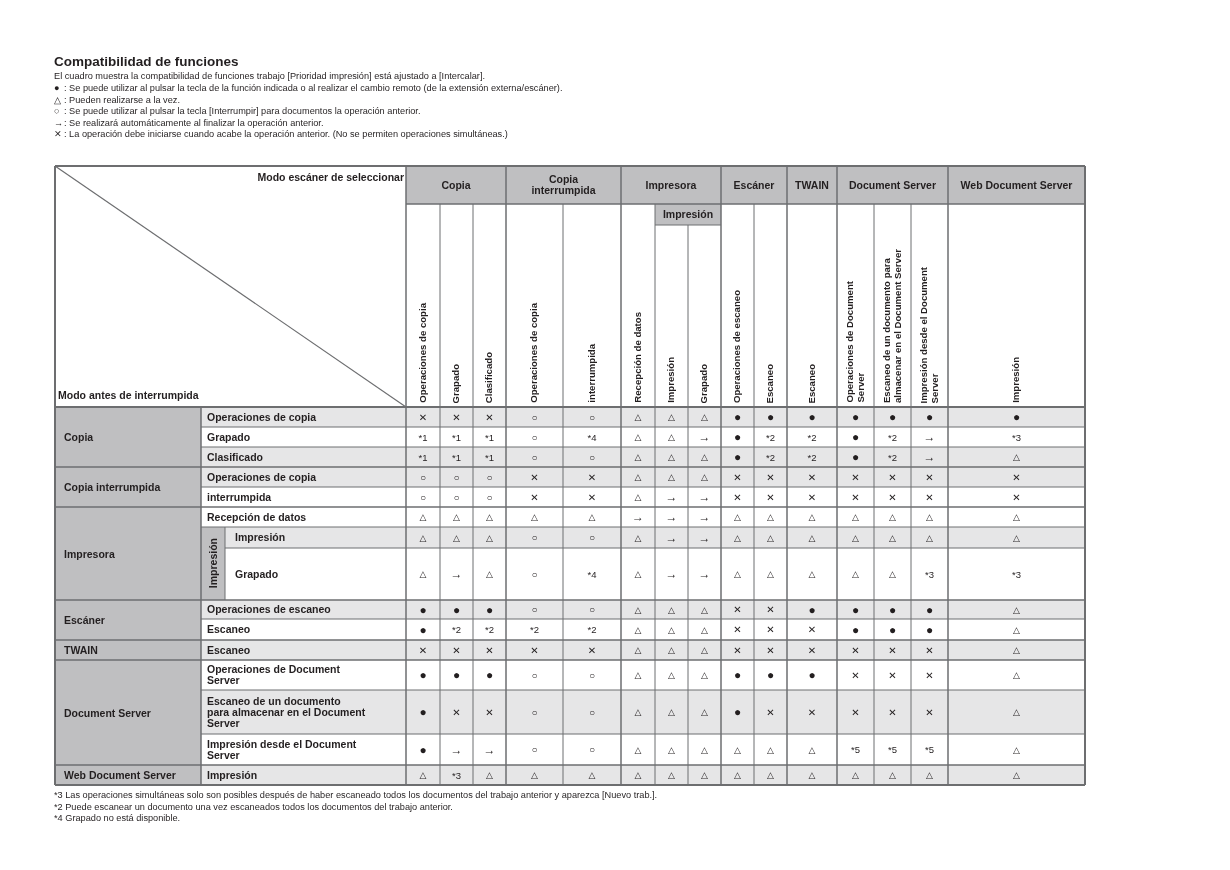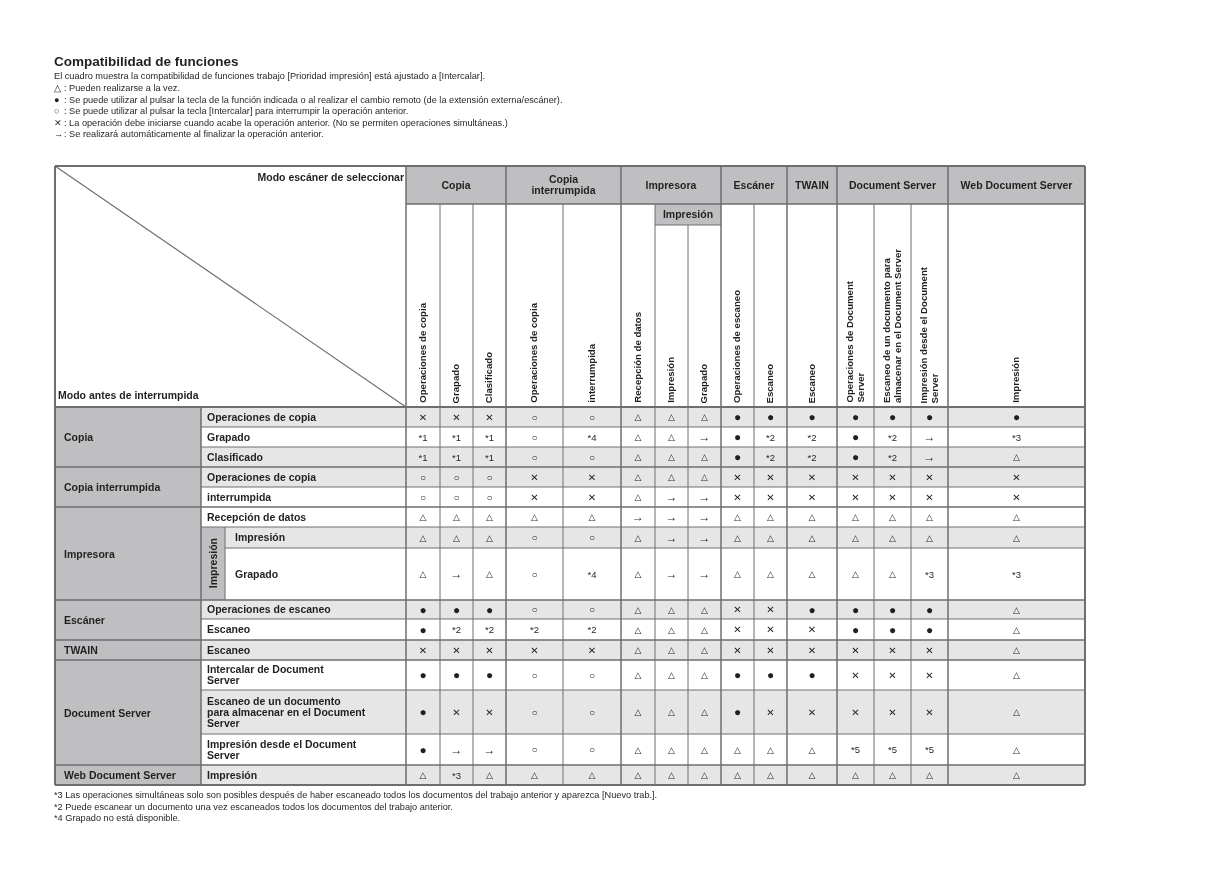--- a/index.html
+++ b/index.html
@@ -23,25 +23,25 @@
   .plain { background:#ffffff; }
   .val { font-size:10px; }
   svg.lines { position:absolute; left:0; top:0; pointer-events:none; }
 </style>
 </head>
 <body>
 
 <div class="title">Compatibilidad de funciones</div>
 <div class="intro">El cuadro muestra la compatibilidad de funciones trabajo [Prioridad impresión] está ajustado a [Intercalar].</div>
 <div class="legend">
+  <div><span class="sym">●</span><span>: Se puede utilizar al pulsar la tecla de la función indicada o al realizar el cambio remoto (de la extensión externa/escáner).</span></div>
   <div><span class="sym">△</span><span>: Pueden realizarse a la vez.</span></div>
-  <div><span class="sym">●</span><span>: Se puede utilizar al pulsar la tecla de la función indicada o al realizar el cambio remoto (de la extensión externa/escáner).</span></div>
-  <div><span class="sym">○</span><span>: Se puede utilizar al pulsar la tecla [Intercalar] para interrumpir la operación anterior.</span></div>
+  <div><span class="sym">○</span><span>: Se puede utilizar al pulsar la tecla [Interrumpir] para documentos la operación anterior.</span></div>
+  <div><span class="sym">→</span><span>: Se realizará automáticamente al finalizar la operación anterior.</span></div>
   <div><span class="sym">✕</span><span>: La operación debe iniciarse cuando acabe la operación anterior. (No se permiten operaciones simultáneas.)</span></div>
-  <div><span class="sym">→</span><span>: Se realizará automáticamente al finalizar la operación anterior.</span></div>
 </div>
 
 <div id="grid">
     <div class="cell " style="left: 55px; top: 166px; width: 351px; height: 241px; background: rgb(255, 255, 255);"></div>
     <div class="cell " style="left: 220px; top: 170px; width: 184px; height: 14px; white-space: pre-line; justify-content: flex-end; font-weight: bold; font-size: 10.5px;">Modo escáner de seleccionar</div>
     <div class="cell " style="left: 58px; top: 388px; width: 200px; height: 14px; white-space: pre-line; justify-content: flex-start; font-weight: bold; font-size: 10.5px;">Modo antes de interrumpida</div>
     <div class="cell hdr" style="left: 406px; top: 166px; width: 100px; height: 38px; white-space: pre-line;">Copia</div>
     <div class="cell hdr" style="left: 506px; top: 166px; width: 115px; height: 38px; white-space: pre-line;">Copia
 interrumpida</div>
     <div class="cell hdr" style="left: 621px; top: 166px; width: 100px; height: 38px; white-space: pre-line;">Impresora</div>
@@ -275,21 +275,21 @@
     <div class="cell val shade" style="left: 621px; top: 640px; width: 34px; height: 20px; white-space: pre-line; font-size: 9px;">△</div>
     <div class="cell val shade" style="left: 655px; top: 640px; width: 33px; height: 20px; white-space: pre-line; font-size: 9px;">△</div>
     <div class="cell val shade" style="left: 688px; top: 640px; width: 33px; height: 20px; white-space: pre-line; font-size: 9px;">△</div>
     <div class="cell val shade" style="left: 721px; top: 640px; width: 33px; height: 20px; white-space: pre-line;">✕</div>
     <div class="cell val shade" style="left: 754px; top: 640px; width: 33px; height: 20px; white-space: pre-line;">✕</div>
     <div class="cell val shade" style="left: 787px; top: 640px; width: 50px; height: 20px; white-space: pre-line;">✕</div>
     <div class="cell val shade" style="left: 837px; top: 640px; width: 37px; height: 20px; white-space: pre-line;">✕</div>
     <div class="cell val shade" style="left: 874px; top: 640px; width: 37px; height: 20px; white-space: pre-line;">✕</div>
     <div class="cell val shade" style="left: 911px; top: 640px; width: 37px; height: 20px; white-space: pre-line;">✕</div>
     <div class="cell val shade" style="left: 948px; top: 640px; width: 137px; height: 20px; white-space: pre-line; font-size: 9px;">△</div>
-    <div class="cell sub plain" style="left: 201px; top: 660px; width: 205px; height: 30px; white-space: pre-line;">Intercalar de Document
+    <div class="cell sub plain" style="left: 201px; top: 660px; width: 205px; height: 30px; white-space: pre-line;">Operaciones de Document
 Server</div>
     <div class="cell val plain" style="left: 406px; top: 660px; width: 34px; height: 30px; white-space: pre-line; font-size: 12px;">●</div>
     <div class="cell val plain" style="left: 440px; top: 660px; width: 33px; height: 30px; white-space: pre-line; font-size: 12px;">●</div>
     <div class="cell val plain" style="left: 473px; top: 660px; width: 33px; height: 30px; white-space: pre-line; font-size: 12px;">●</div>
     <div class="cell val plain" style="left: 506px; top: 660px; width: 57px; height: 30px; white-space: pre-line; font-size: 10px;">○</div>
     <div class="cell val plain" style="left: 563px; top: 660px; width: 58px; height: 30px; white-space: pre-line; font-size: 10px;">○</div>
     <div class="cell val plain" style="left: 621px; top: 660px; width: 34px; height: 30px; white-space: pre-line; font-size: 9px;">△</div>
     <div class="cell val plain" style="left: 655px; top: 660px; width: 33px; height: 30px; white-space: pre-line; font-size: 9px;">△</div>
     <div class="cell val plain" style="left: 688px; top: 660px; width: 33px; height: 30px; white-space: pre-line; font-size: 9px;">△</div>
     <div class="cell val plain" style="left: 721px; top: 660px; width: 33px; height: 30px; white-space: pre-line; font-size: 12px;">●</div>

